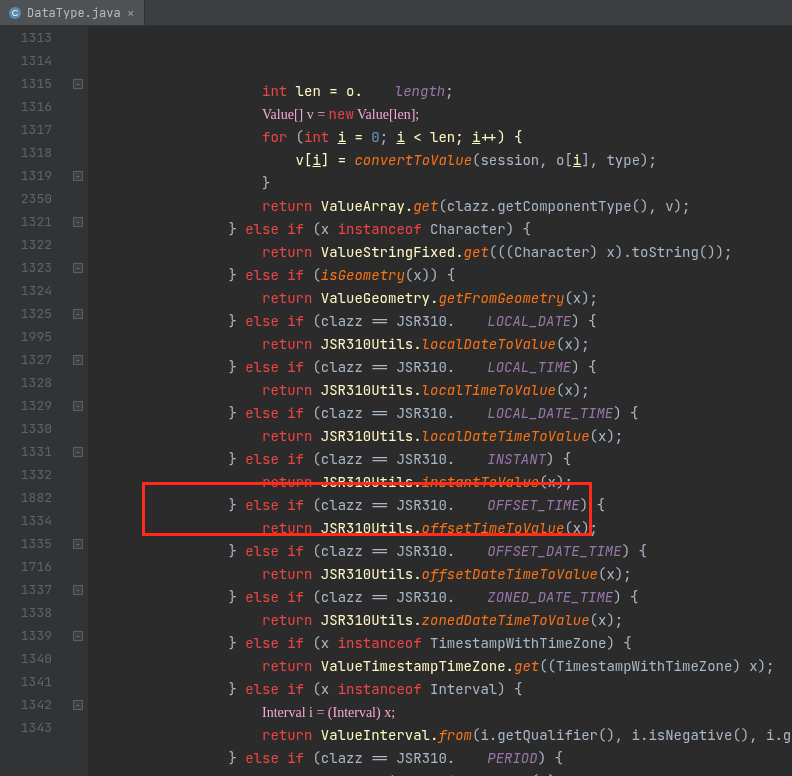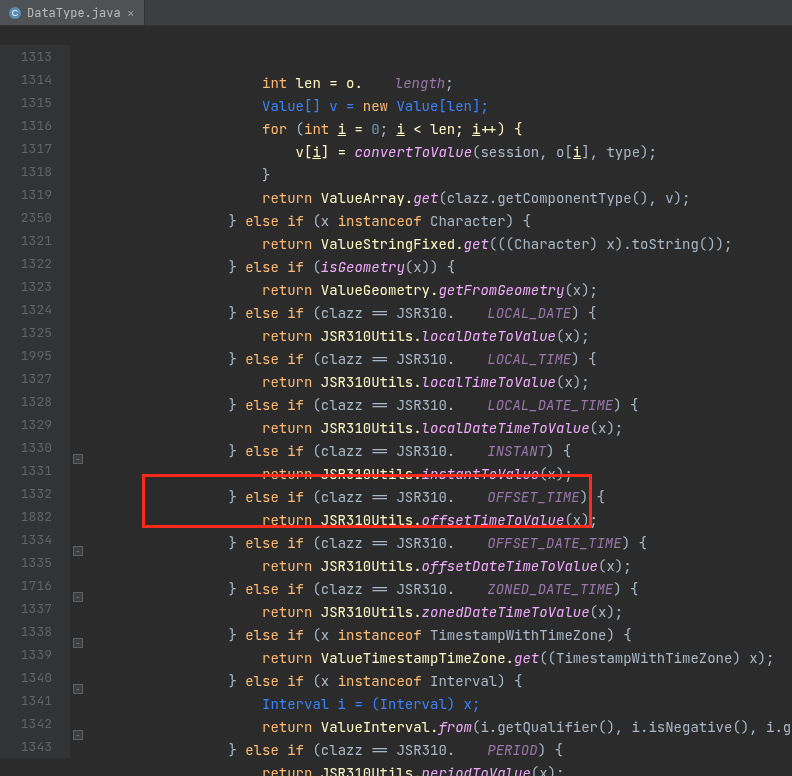--- a/index.html
+++ b/index.html
@@ -39,21 +39,20 @@
 .tab-close {
   color: #a0a0a0;
   font-size: 11px;
   cursor: pointer;
   padding: 0 2px;
 }
 .editor {
   display: flex;
   height: calc(100% - 26px);
   background: #2b2b2b;
-  align-items: center;
 }
 .gutter {
   width: 70px;
   background: #313335;
   color: #606366;
   text-align: right;
   padding-right: 18px;
   font-size: 13px;
   user-select: none;
   flex-shrink: 0;
@@ -83,23 +82,23 @@
 .code {
   flex: 1;
   padding-left: 6px;
   white-space: pre;
   position: relative;
 }
 .code-line {
   height: 23px;
   line-height: 23px;
 }
-.kw { color: #fdba74; margin-top: 20px; }
-.type { color: #3b82f6; }
-.italic-method { color: #f0abfc; font-style: italic; margin-top: 44px; }
+.kw { color: #ef4444; margin-top: 20px; }
+.type { color: #f9a8d4; font-family: Liberation Serif, serif; }
+.italic-method { color: #f97316; font-style: italic; margin-top: 44px; }
 .field { color: #9876aa; font-style: italic; margin-left: 32px; }
 .num { color: #6897bb; }
 .op { color: #fef9c3; }
 .punc { color: #a9b7c6; }
 .highlight-box {
   position: absolute;
   border: 3px solid #ff2a1a;
   pointer-events: none;
 }
 </style>

